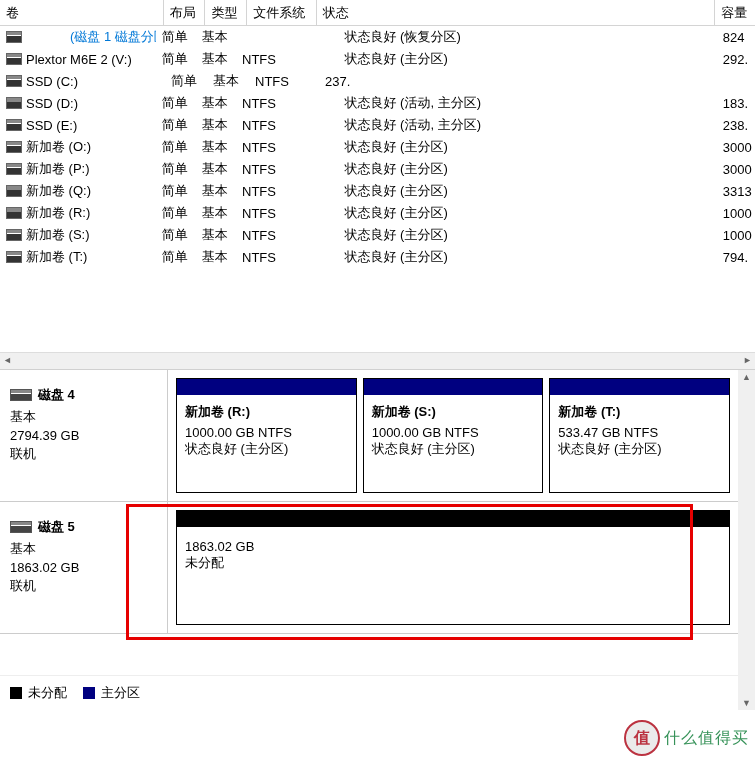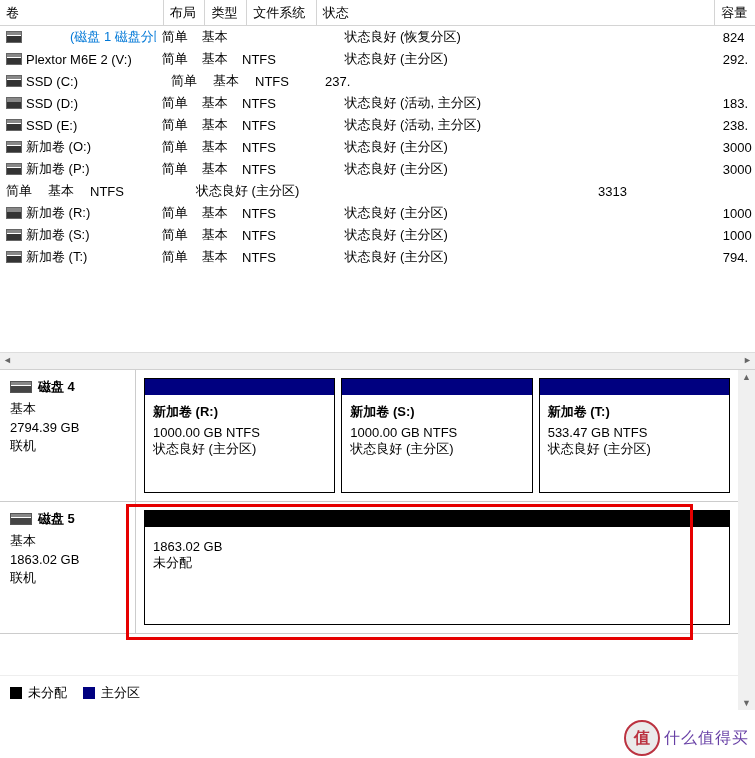--- a/index.html
+++ b/index.html
@@ -32,21 +32,21 @@
     .hscroll::before, .hscroll::after { content: "◄"; position: absolute; font-size: 9px; color: #666; top: 2px; }
     .hscroll::before { left: 3px; }
     .hscroll::after { content: "►"; right: 3px; }
     
     .graphical-area { padding: 0; background: #fff; position: relative; overflow-y: auto; height: 340px; }
     .vscroll-track { position: absolute; right: 0; top: 0; bottom: 0; width: 17px; background: #f0f0f0; }
     .vscroll-track::before { content: "▲"; position: absolute; top: 2px; left: 4px; font-size: 9px; color: #666; }
     .vscroll-track::after { content: "▼"; position: absolute; bottom: 2px; left: 4px; font-size: 9px; color: #666; }
     
     .disk-block { display: flex; border-bottom: 1px solid #ccc; margin-right: 17px; min-height: 132px; }
-    .disk-info { width: 136px; padding: 8px 10px; border-right: 1px solid #ccc; }
+    .disk-info { width: 168px; padding: 16px 10px; border-right: 1px solid #ccc; }
     .disk-name { font-weight: bold; margin-bottom: 4px; display: flex; align-items: center; gap: 6px; }
     .disk-line { margin-bottom: 2px; }
     .disk-drive-icon { width: 22px; height: 12px; display: inline-block; background: linear-gradient(to bottom, #888 0%, #888 30%, #fff 30%, #fff 38%, #444 38%, #444 100%); border: 1px solid #555; }
     
     .partitions { flex: 1; padding: 8px 8px 8px 8px; display: flex; gap: 6px; }
     .partition { border: 1px solid #000; flex: 1; display: flex; flex-direction: column; }
     .part-header { background: #000080; height: 16px; }
     .part-header.unalloc { background: #000; }
     .part-content { padding: 8px; }
     .part-label { font-weight: bold; margin-bottom: 4px; }
@@ -54,21 +54,21 @@
     .highlight-box { border: 3px solid #e60000; position: absolute; top: 134px; left: 126px; width: 567px; height: 136px; pointer-events: none; }
     
     .legend { position: absolute; bottom: 0; left: 0; right: 17px; padding: 8px 10px; background: #fff; display: flex; gap: 16px; border-top: 1px solid #eee; }
     .legend-item { display: flex; align-items: center; gap: 6px; }
     .legend-swatch { width: 12px; height: 12px; }
     .legend-swatch.unalloc { background: #000; }
     .legend-swatch.primary { background: #000080; }
     
     .watermark { position: absolute; right: 6px; bottom: 2px; display: flex; align-items: center; gap: 4px; opacity: 0.85; }
     .wm-circle { width: 36px; height: 36px; border-radius: 50%; background: #e8e8e8; border: 2px solid #b01020; display: flex; align-items: center; justify-content: center; font-size: 16px; font-weight: bold; color: #b01020; }
-    .wm-text { font-size: 16px; color: #4c1d95; letter-spacing: 1px; }
+    .wm-text { font-size: 16px; color: #15803d; letter-spacing: 1px; }
   </style>
 </head>
 <body>
 
 <div class="table-area">
   <div class="table-header">
     <div class="th vol">卷</div>
     <div class="th layout">布局</div>
     <div class="th type">类型</div>
     <div class="th fs">文件系统</div>
@@ -146,20 +146,24 @@
           <span class="disk-icon"></span>
           <span>新加卷 (P:)</span>
         </div>
         <div class="td layout">简单</div>
         <div class="td type">基本</div>
         <div class="td fs">NTFS</div>
         <div class="td status">状态良好 (主分区)</div>
         <div class="td cap">3000</div>
       </div>
       <div class="row">
+        <div class="td vol">
+          <span class="disk-icon"></span>
+          <span>新加卷 (Q:)</span>
+        </div>
         <div class="td layout">简单</div>
         <div class="td type">基本</div>
         <div class="td fs">NTFS</div>
         <div class="td status">状态良好 (主分区)</div>
         <div class="td cap">3313</div>
       </div>
       <div class="row">
         <div class="td vol">
           <span class="disk-icon"></span>
           <span>新加卷 (R:)</span>

